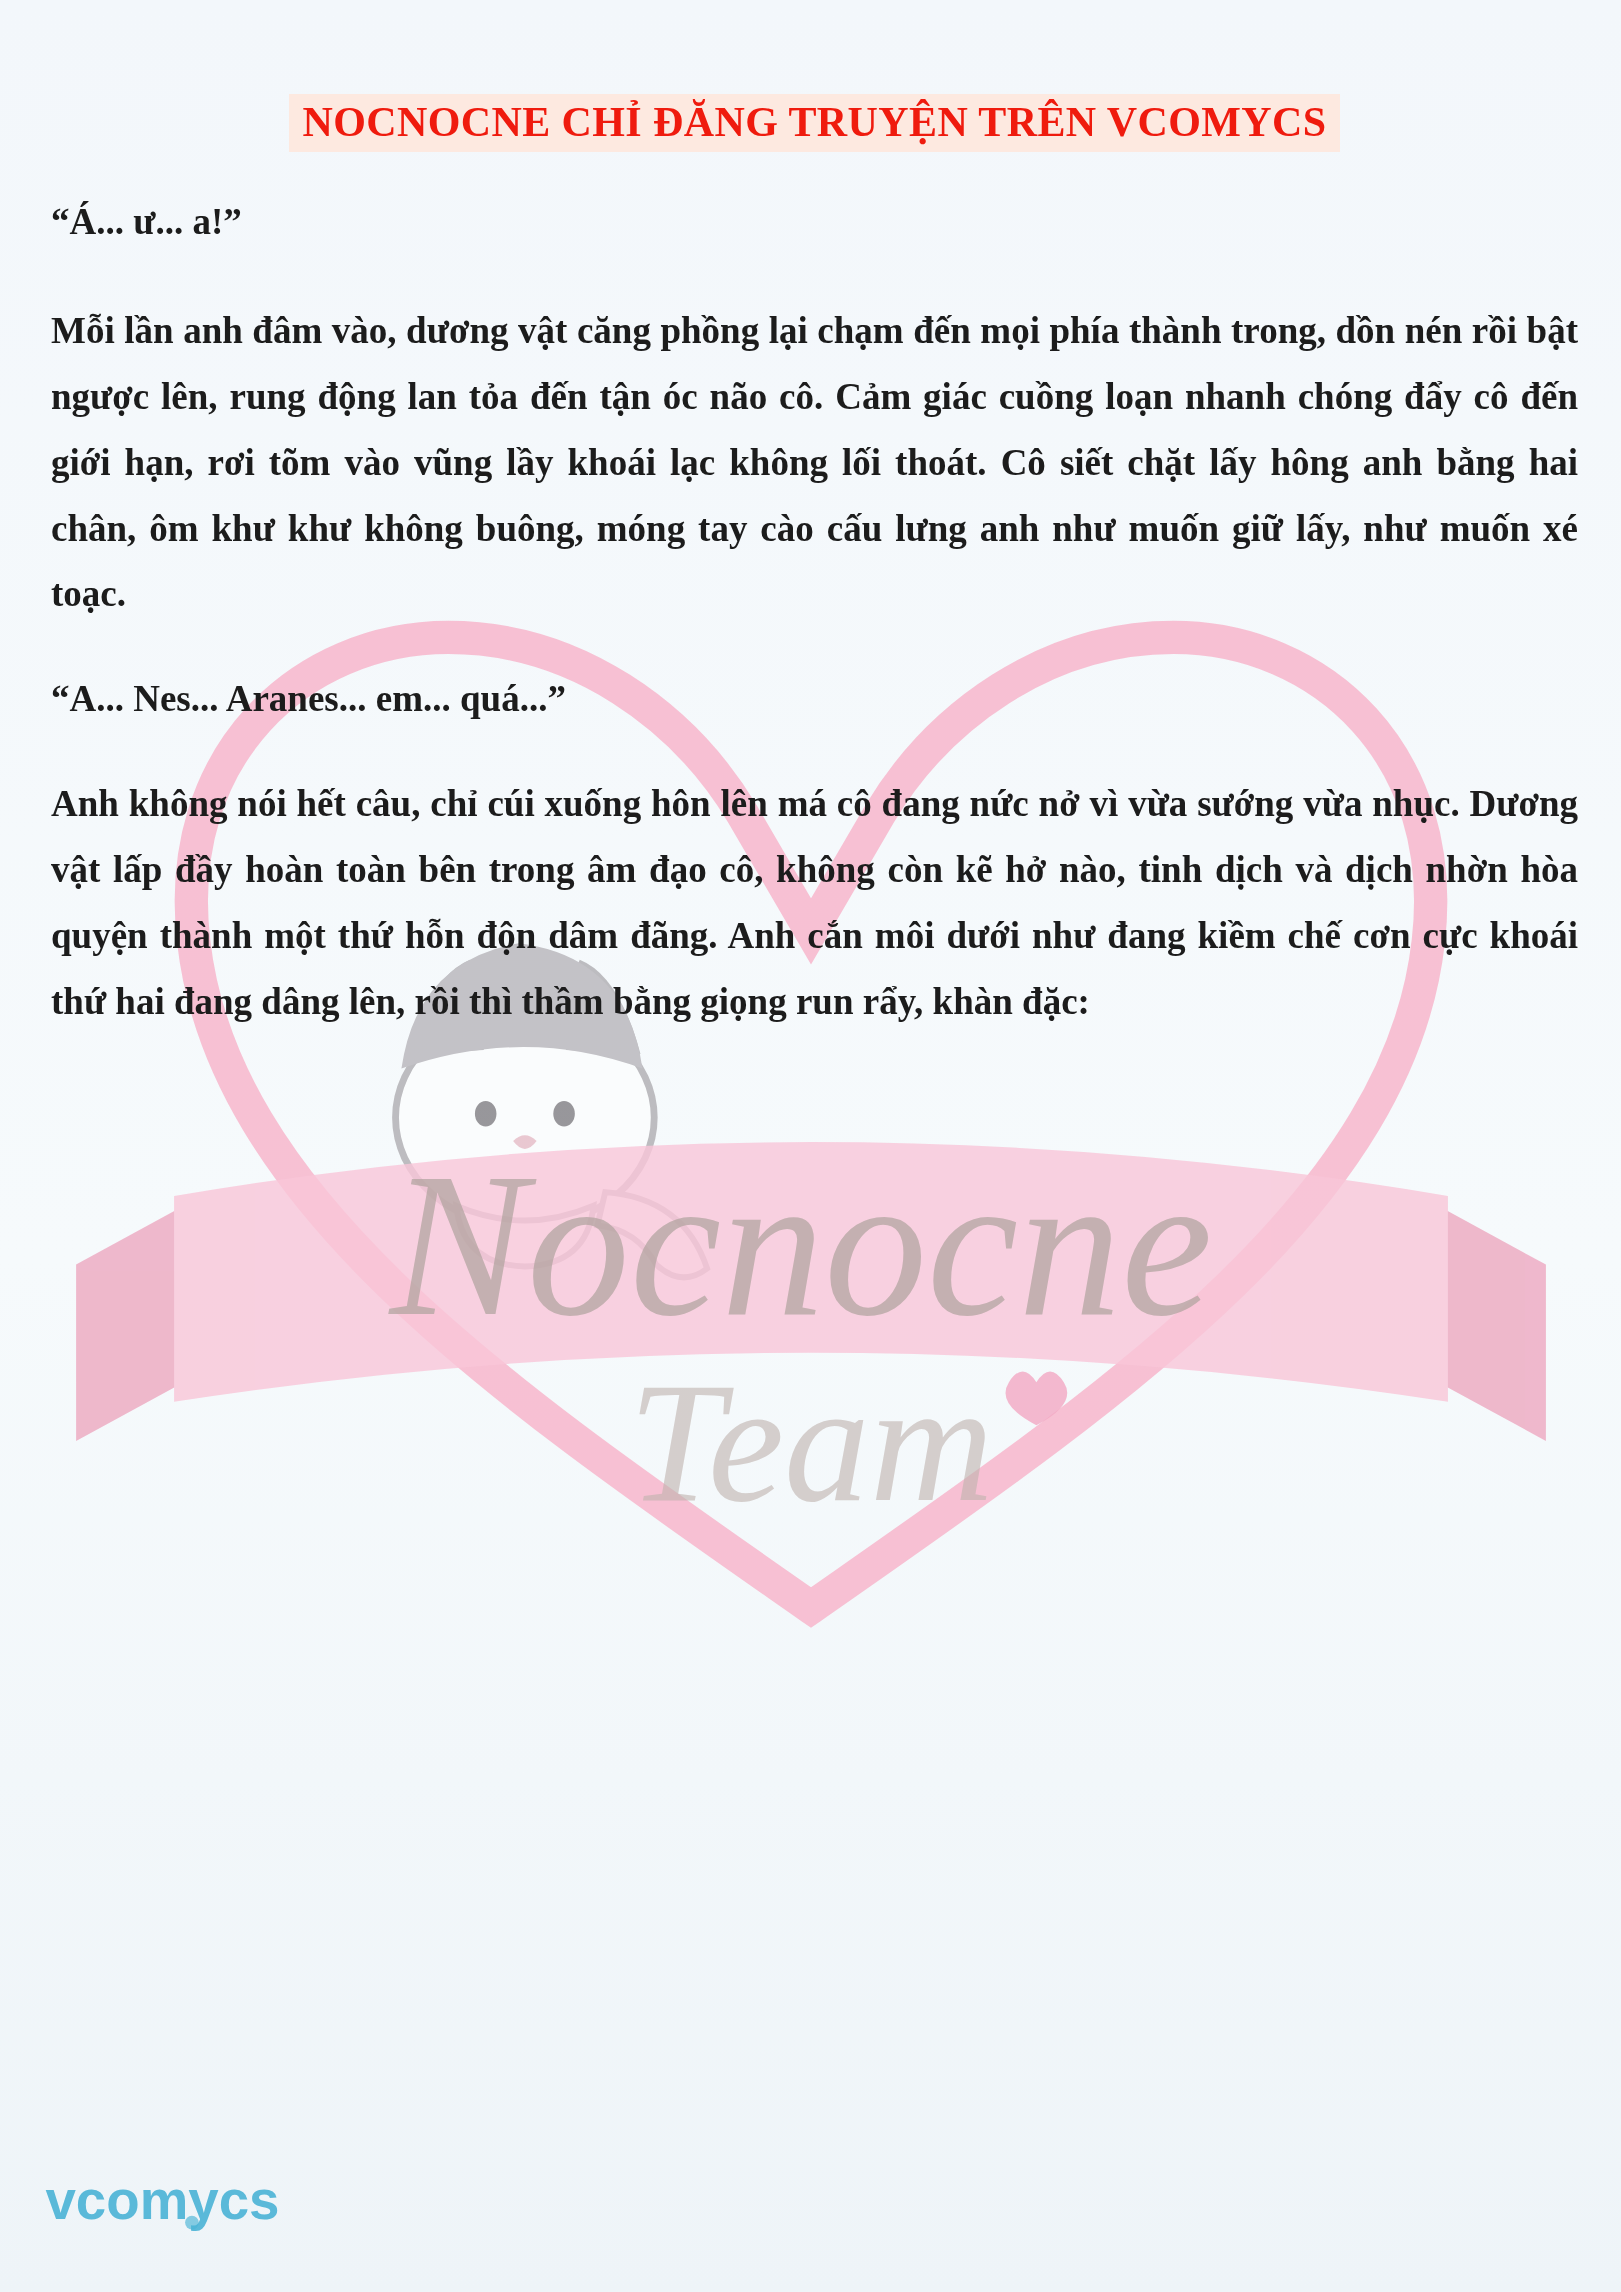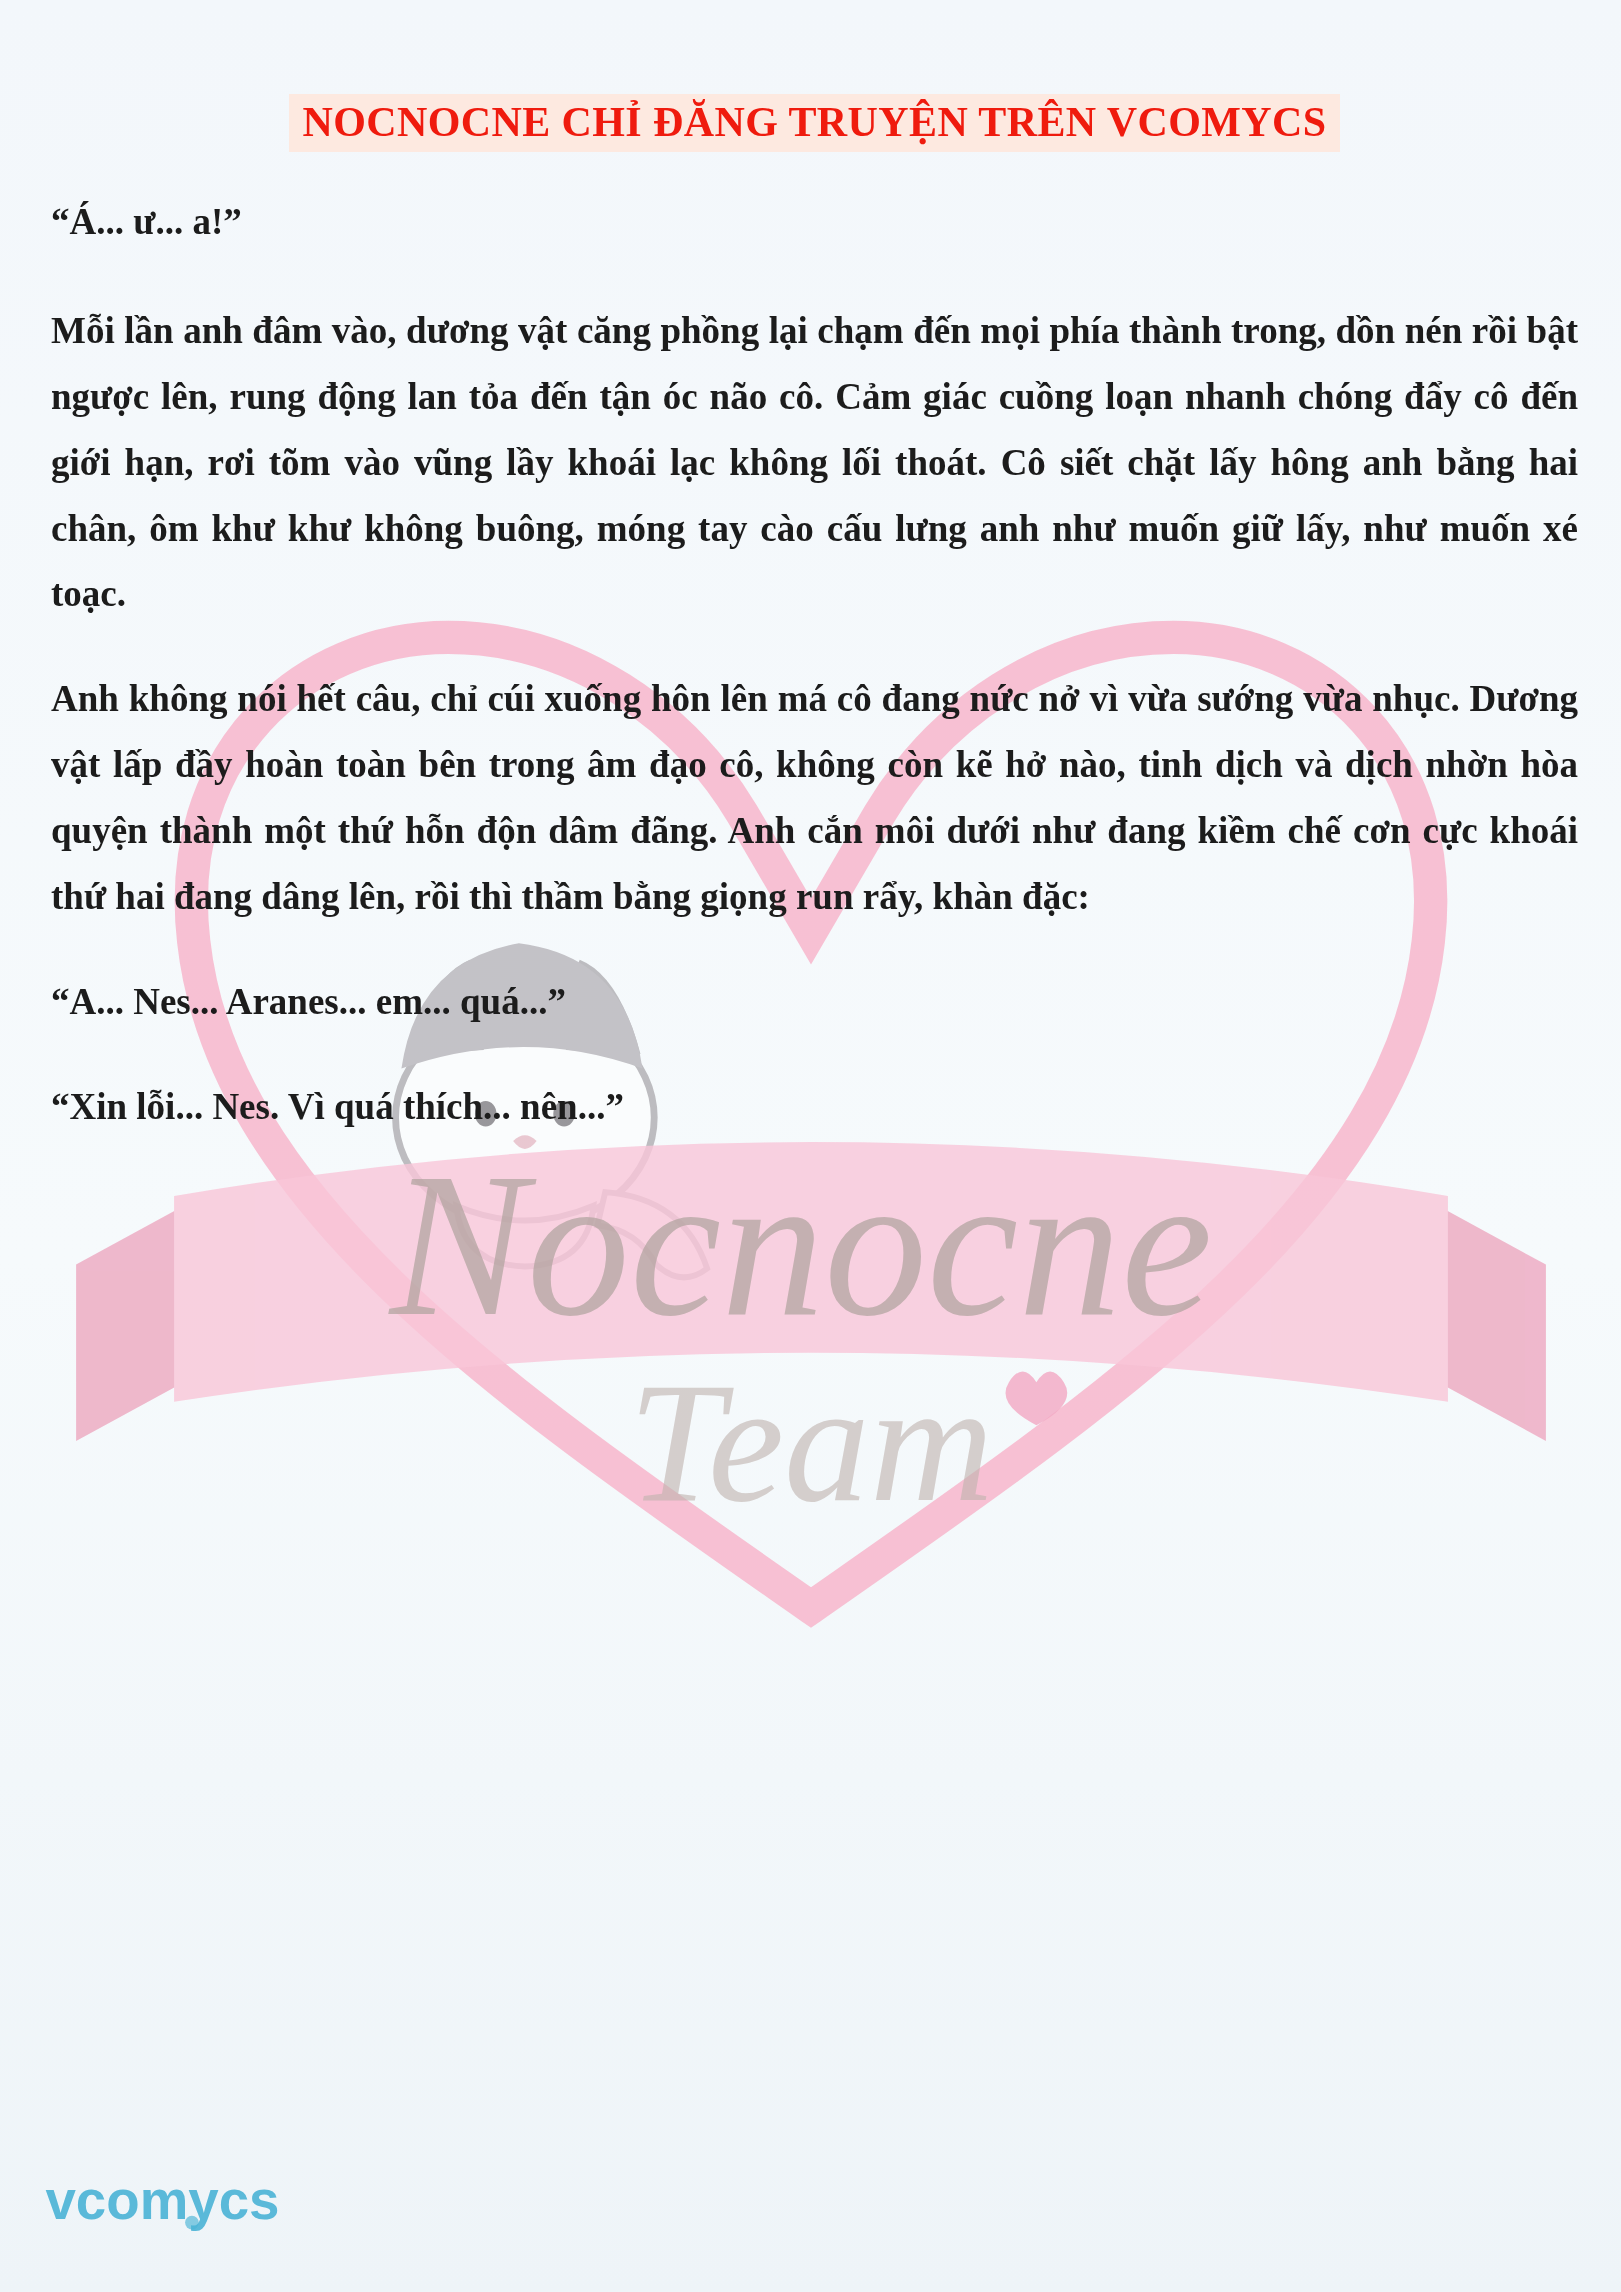--- a/index.html
+++ b/index.html
@@ -129,23 +129,22 @@
 
   <div class="content">
 
     <div class="banner-wrap">
       <span class="banner">NOCNOCNE CHỈ ĐĂNG TRUYỆN TRÊN VCOMYCS</span>
     </div>
 
     <div class="body-text">
       <p class="para short first">“Á... ư... a!”</p>
       <p class="para gap-top">Mỗi lần anh đâm vào, dương vật căng phồng lại chạm đến mọi phía thành trong, dồn nén rồi bật ngược lên, rung động lan tỏa đến tận óc não cô. Cảm giác cuồng loạn nhanh chóng đẩy cô đến giới hạn, rơi tõm vào vũng lầy khoái lạc không lối thoát. Cô siết chặt lấy hông anh bằng hai chân, ôm khư khư không buông, móng tay cào cấu lưng anh như muốn giữ lấy, như muốn xé toạc.</p>
+      <p class="para short">“A... Nes... Aranes... em... quá...”</p>
       <p class="para">Anh không nói hết câu, chỉ cúi xuống hôn lên má cô đang nức nở vì vừa sướng vừa nhục. Dương vật lấp đầy hoàn toàn bên trong âm đạo cô, không còn kẽ hở nào, tinh dịch và dịch nhờn hòa quyện thành một thứ hỗn độn dâm đãng. Anh cắn môi dưới như đang kiềm chế cơn cực khoái thứ hai đang dâng lên, rồi thì thầm bằng giọng run rẩy, khàn đặc:</p>
-      <p class="para short">“A... Nes... Aranes... em... quá...”</p>
-      <p class="para short">“Xin lỗi... Nes. Vì quá thích... nên...”</p>
     </div>
   </div>
 
   <div class="footer-logo">
     <svg viewBox="0 0 250 86" xmlns="http://www.w3.org/2000/svg">
       <text x="0" y="58" font-family="&quot;Liberation Sans&quot;, sans-serif" font-size="56" font-weight="bold" fill="#4ab3d6" opacity="0.9">vcomycs</text>
       <circle cx="150" cy="62" r="7" fill="#4ab3d6" opacity="0.65"></circle>
     </svg>
   </div>
 

